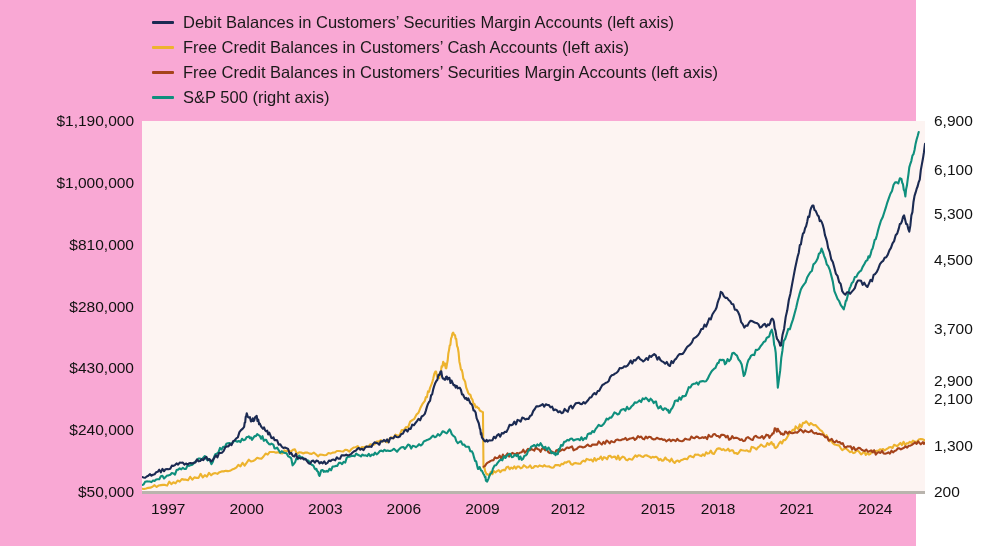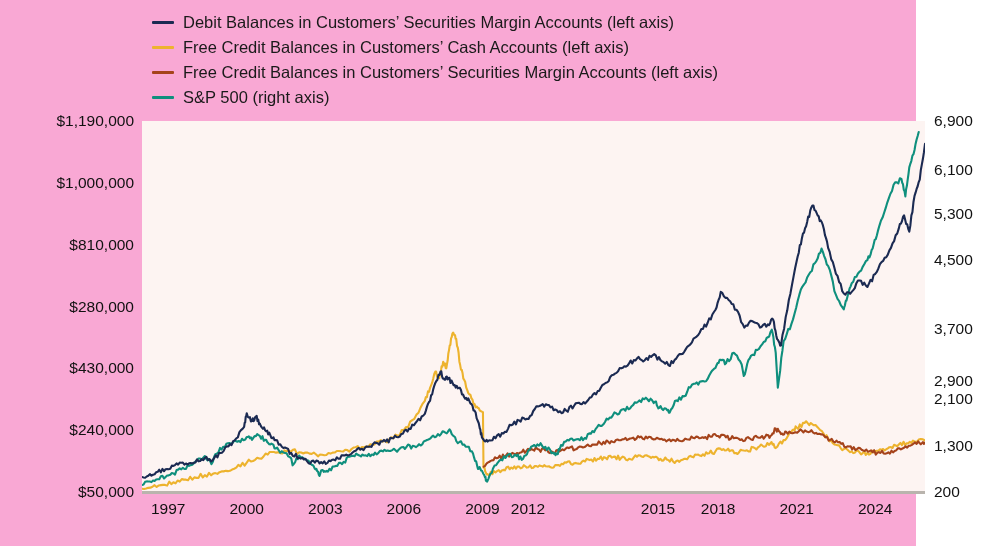--- a/index.html
+++ b/index.html
@@ -84,20 +84,20 @@
       <div class="ytick-right" style="top: 158px; margin-top: 12px;">6,100</div>
       <div class="ytick-right" style="top: 121px;">6,900</div>
     </div>
 
   <div id="xlabels">
       <div class="xtick" style="left: 168.187px;">1997</div>
       <div class="xtick" style="left: 246.749px;">2000</div>
       <div class="xtick" style="left: 325.311px;">2003</div>
       <div class="xtick" style="left: 403.873px;">2006</div>
       <div class="xtick" style="left: 482.435px;">2009</div>
-      <div class="xtick" style="left: 528px;">2012</div>
+      <div class="xtick" style="left: 568px;">2012</div>
       <div class="xtick" style="left: 658px;">2015</div>
       <div class="xtick" style="left: 718.12px;">2018</div>
       <div class="xtick" style="left: 796.682px;">2021</div>
       <div class="xtick" style="left: 875.244px;">2024</div>
     </div>
 
 </div>
 
 </body></html>

